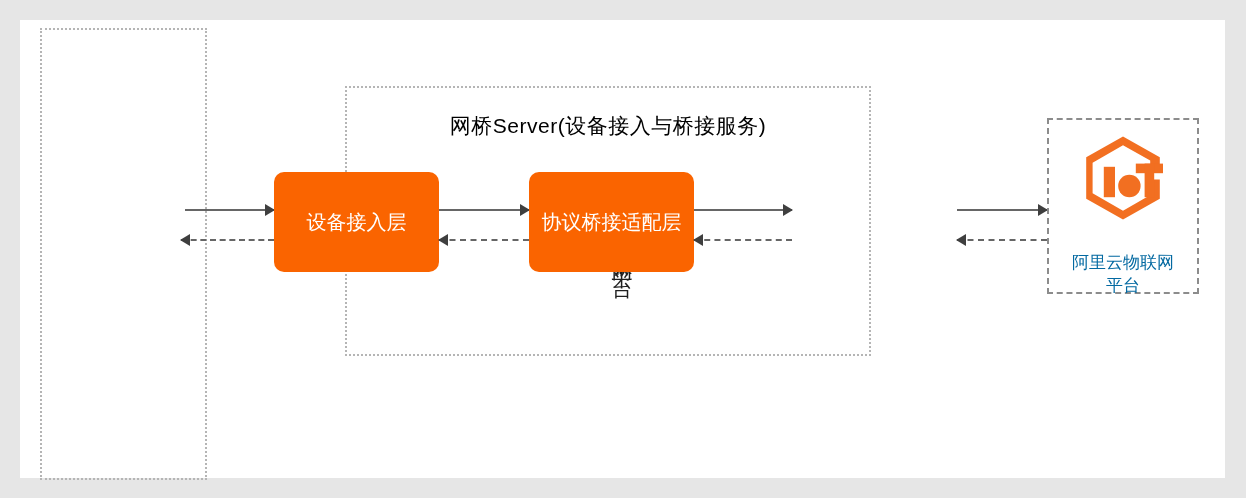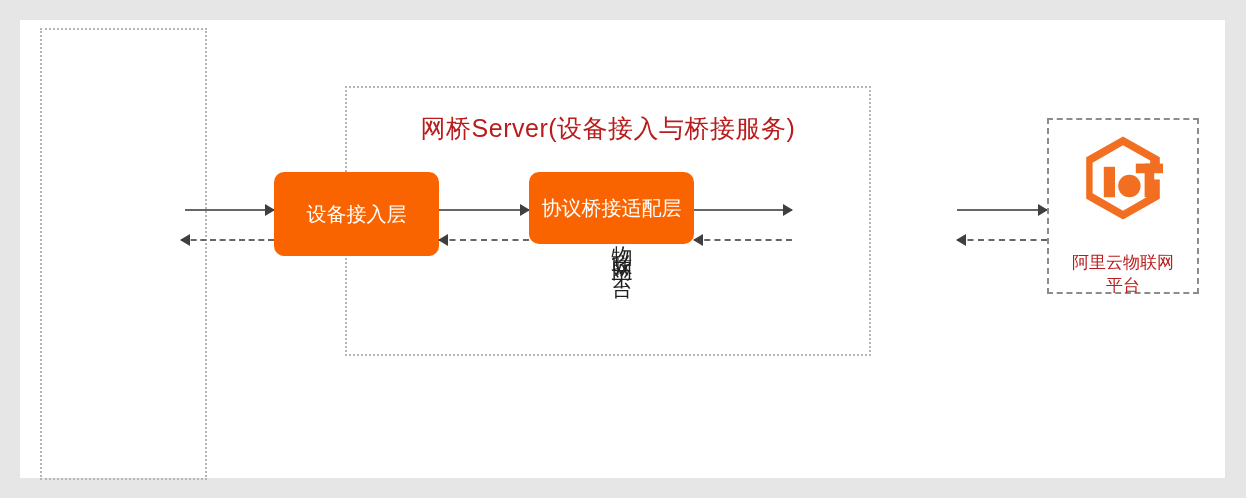--- a/index.html
+++ b/index.html
@@ -49,52 +49,52 @@
   }
 
   
   #bridge-group{
     left:325px;top:66px;width:526px;height:270px;
   }
   #bridge-title{
     position:absolute;
     left:325px;top:92px;width:526px;
     text-align:center;
-    font-size:25px;
-    color:#b91c1c;
+    font-size:21px;
+    color:#000000;
     letter-spacing:0.5px;
   }
 
   
   #right-platform{
     left:1027px;top:98px;width:152px;height:176px;
   }
   #right-platform-label{
     position:absolute;
     left:1027px;top:232px;width:152px;
     text-align:center;
     font-size:17px;
-    color:#b91c1c;
+    color:#0369a1;
     line-height:1.35;
   }
 
   
   .proc{
     position:absolute;
     border-radius:10px;
     display:flex;align-items:center;justify-content:center;
     text-align:center;
     color:#ffffff;
     font-size:20px;
     line-height:1.35;
     box-sizing:border-box;
     padding:4px 8px;
   }
-  #box-access{left:254px;top:152px;width:165px;height:84px;background:#fa6400;}
-  #box-adapter{left:509px;top:152px;width:165px;height:72px;background:#fa6400;}
+  #box-access{left:254px;top:152px;width:165px;height:100px;background:#fa6400;}
+  #box-adapter{left:509px;top:152px;width:165px;height:100px;background:#fa6400;}
   #box-sdk{left:772px;top:152px;width:165px;height:92px;background:#fbb32a;}
 
   
   .arrow-solid{
     position:absolute;
     height:2px;
     background:#666666;
     top:189px;
   }
   .arrow-solid:after{

